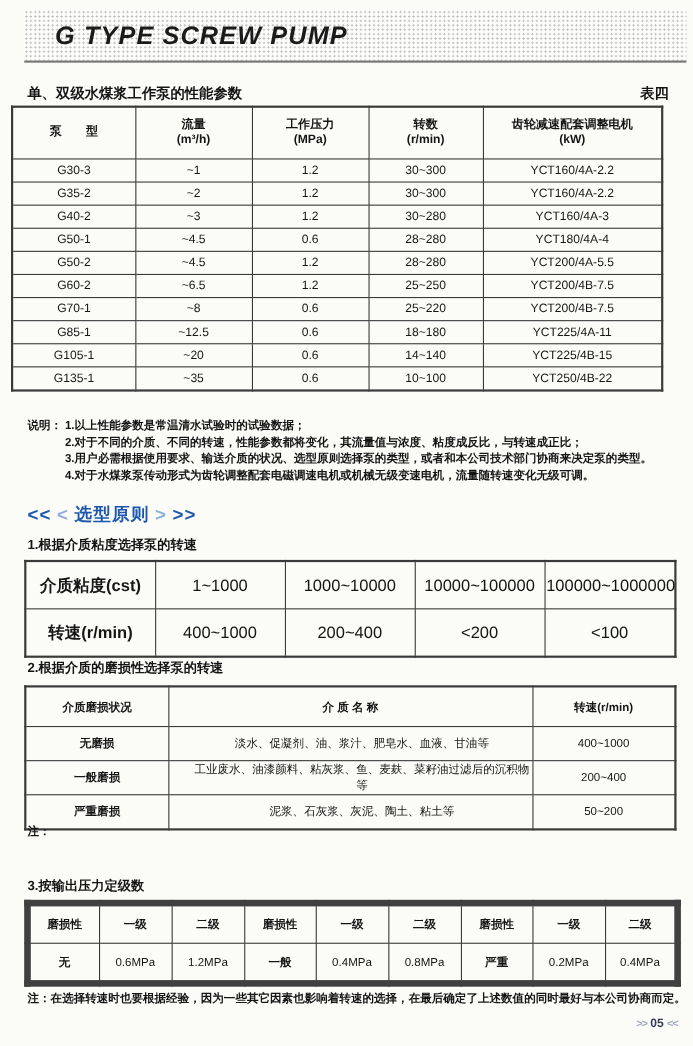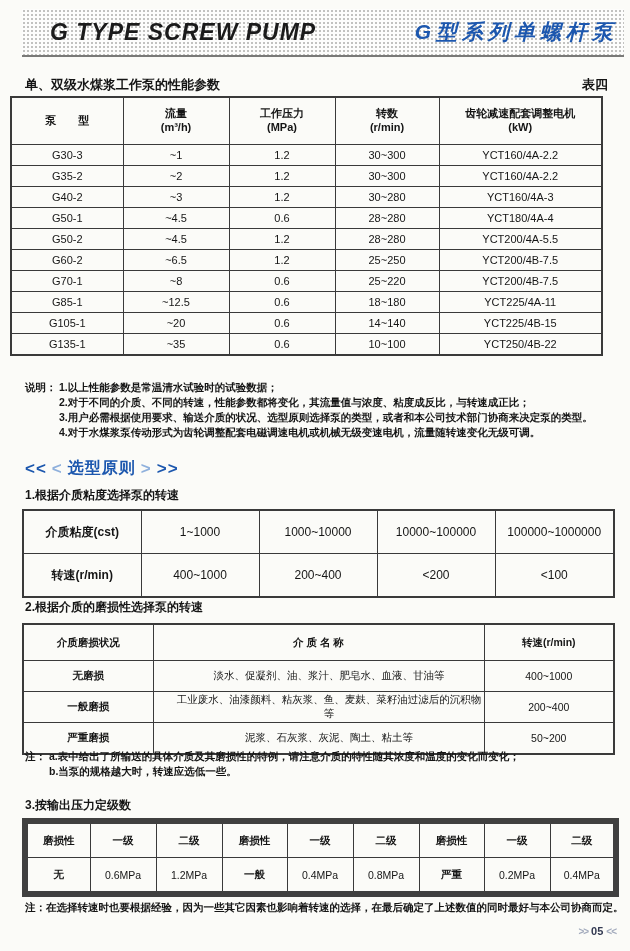--- a/index.html
+++ b/index.html
@@ -68,21 +68,21 @@
   .sel-heading .word{font-size:16px;}
   .subtitle{
     position:absolute;left:25px;font-size:12px;font-weight:bold;
   }
   
   .visctable{
     position:absolute;left:22px;top:509px;width:591px;
     border:2px solid #3a3a3a;
   }
   .visctable td{
-    border:1px solid #3a3a3a;text-align:center;font-size:12px;height:40px;
+    border:1px solid #3a3a3a;text-align:center;font-size:15px;height:40px;
   }
   .visctable td.rowlbl{font-weight:bold;}
   
   .abrtable{
     position:absolute;left:22px;top:623px;width:591px;
     border:2px solid #3a3a3a;
   }
   .abrtable th,.abrtable td{
     border:1px solid #3a3a3a;font-size:10.5px;text-align:center;
   }
@@ -120,21 +120,20 @@
   .pagenum .pn-arrow{color:#a3abbd;font-weight:bold;font-size:10px;letter-spacing:-1px;}
   .pagenum .pn-num{color:#333a52;font-weight:bold;}
 </style>
 </head>
 <body>
 
 <div class="page">
 
   <div class="banner">
     <span class="t-en">G TYPE SCREW PUMP</span>
-    <span class="t-zh" style="color:#1c57ae;">G型系列单螺杆泵</span>
   </div>
 
   <div class="sec1-titlerow">
     <span class="sec1-title">单、双级水煤浆工作泵的性能参数</span>
     <span class="table-tag">表四</span>
   </div>
 
   <table class="maintable">
     <colgroup>
         <col style="width:112px">
@@ -303,24 +302,20 @@
       <tr>
         <td class="rowlbl">严重磨损</td>
         <td class="media">泥浆、石灰浆、灰泥、陶土、粘土等</td>
         <td>50~200</td>
       </tr>
     </tbody>
   </table>
 
   <div class="notes2">
     <div class="lbl">注：</div>
-    <div class="items">
-      <div>a.表中给出了所输送的具体介质及其磨损性的特例，请注意介质的特性随其浓度和温度的变化而变化；</div>
-      <div>b.当泵的规格越大时，转速应选低一些。</div>
-    </div>
   </div>
 
   <div class="subtitle" style="top:797px;">3.按输出压力定级数</div>
   <table class="prestable">
     <colgroup>
         <col style="width:65px">
         <col style="width:66px">
         <col style="width:66px">
         <col style="width:65px">
         <col style="width:66px">

